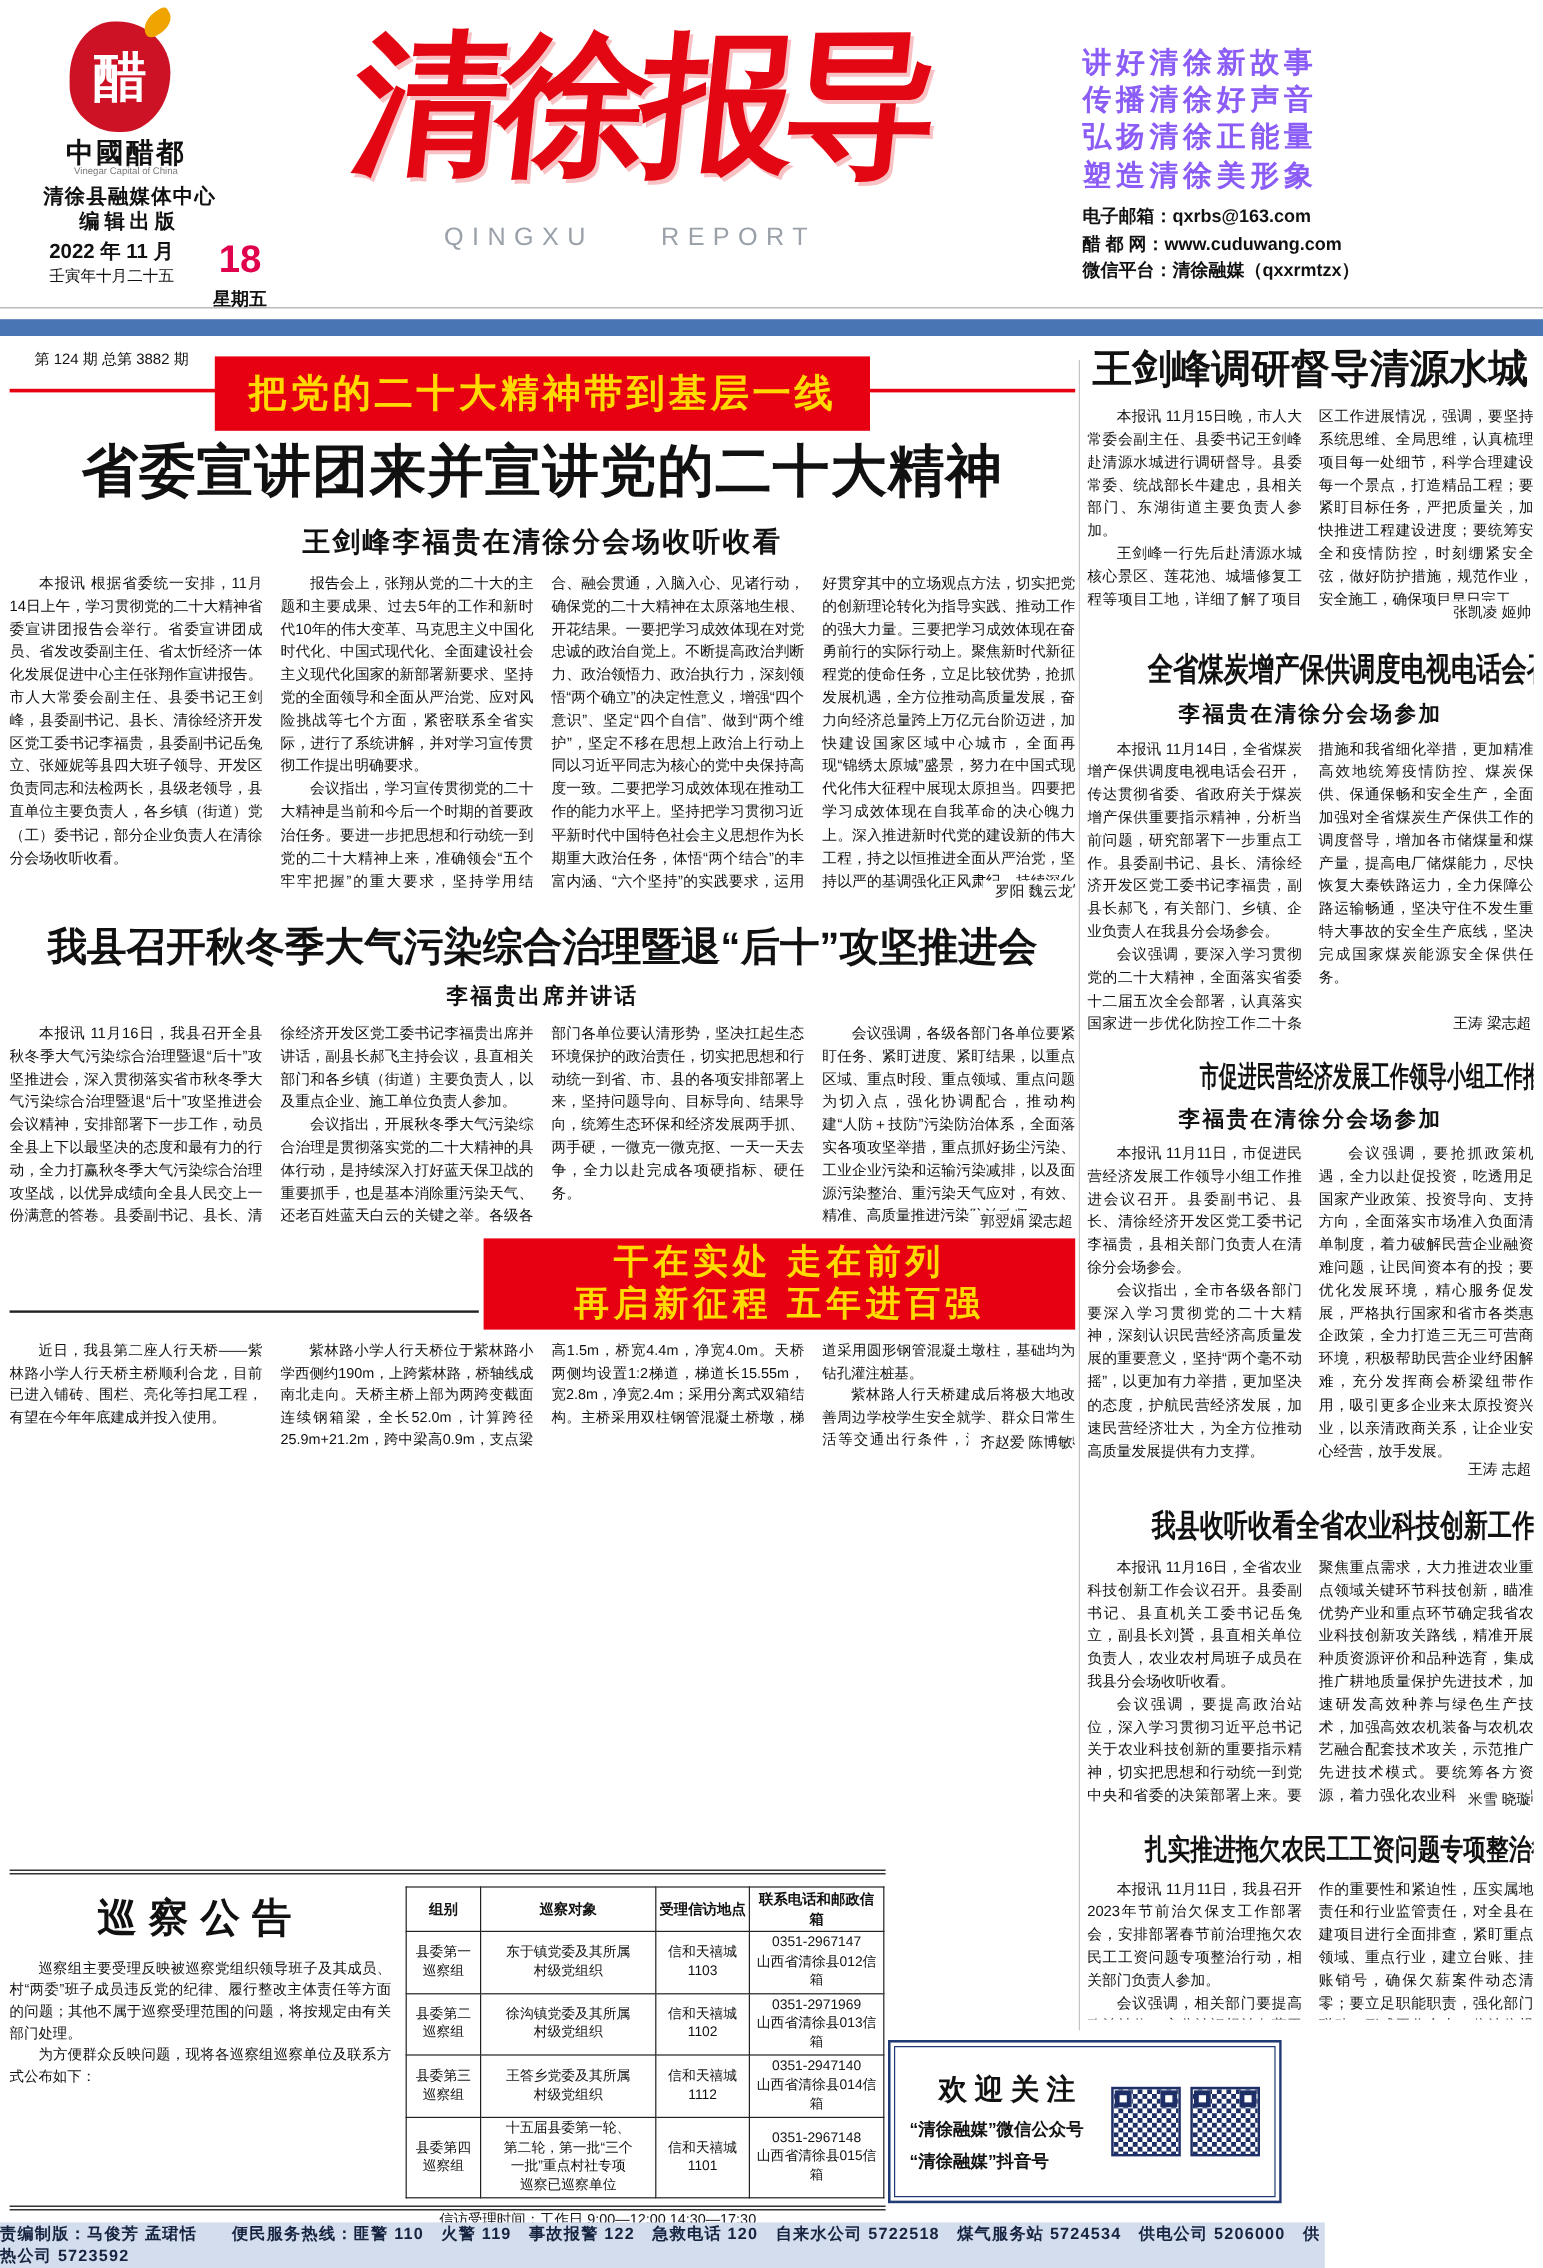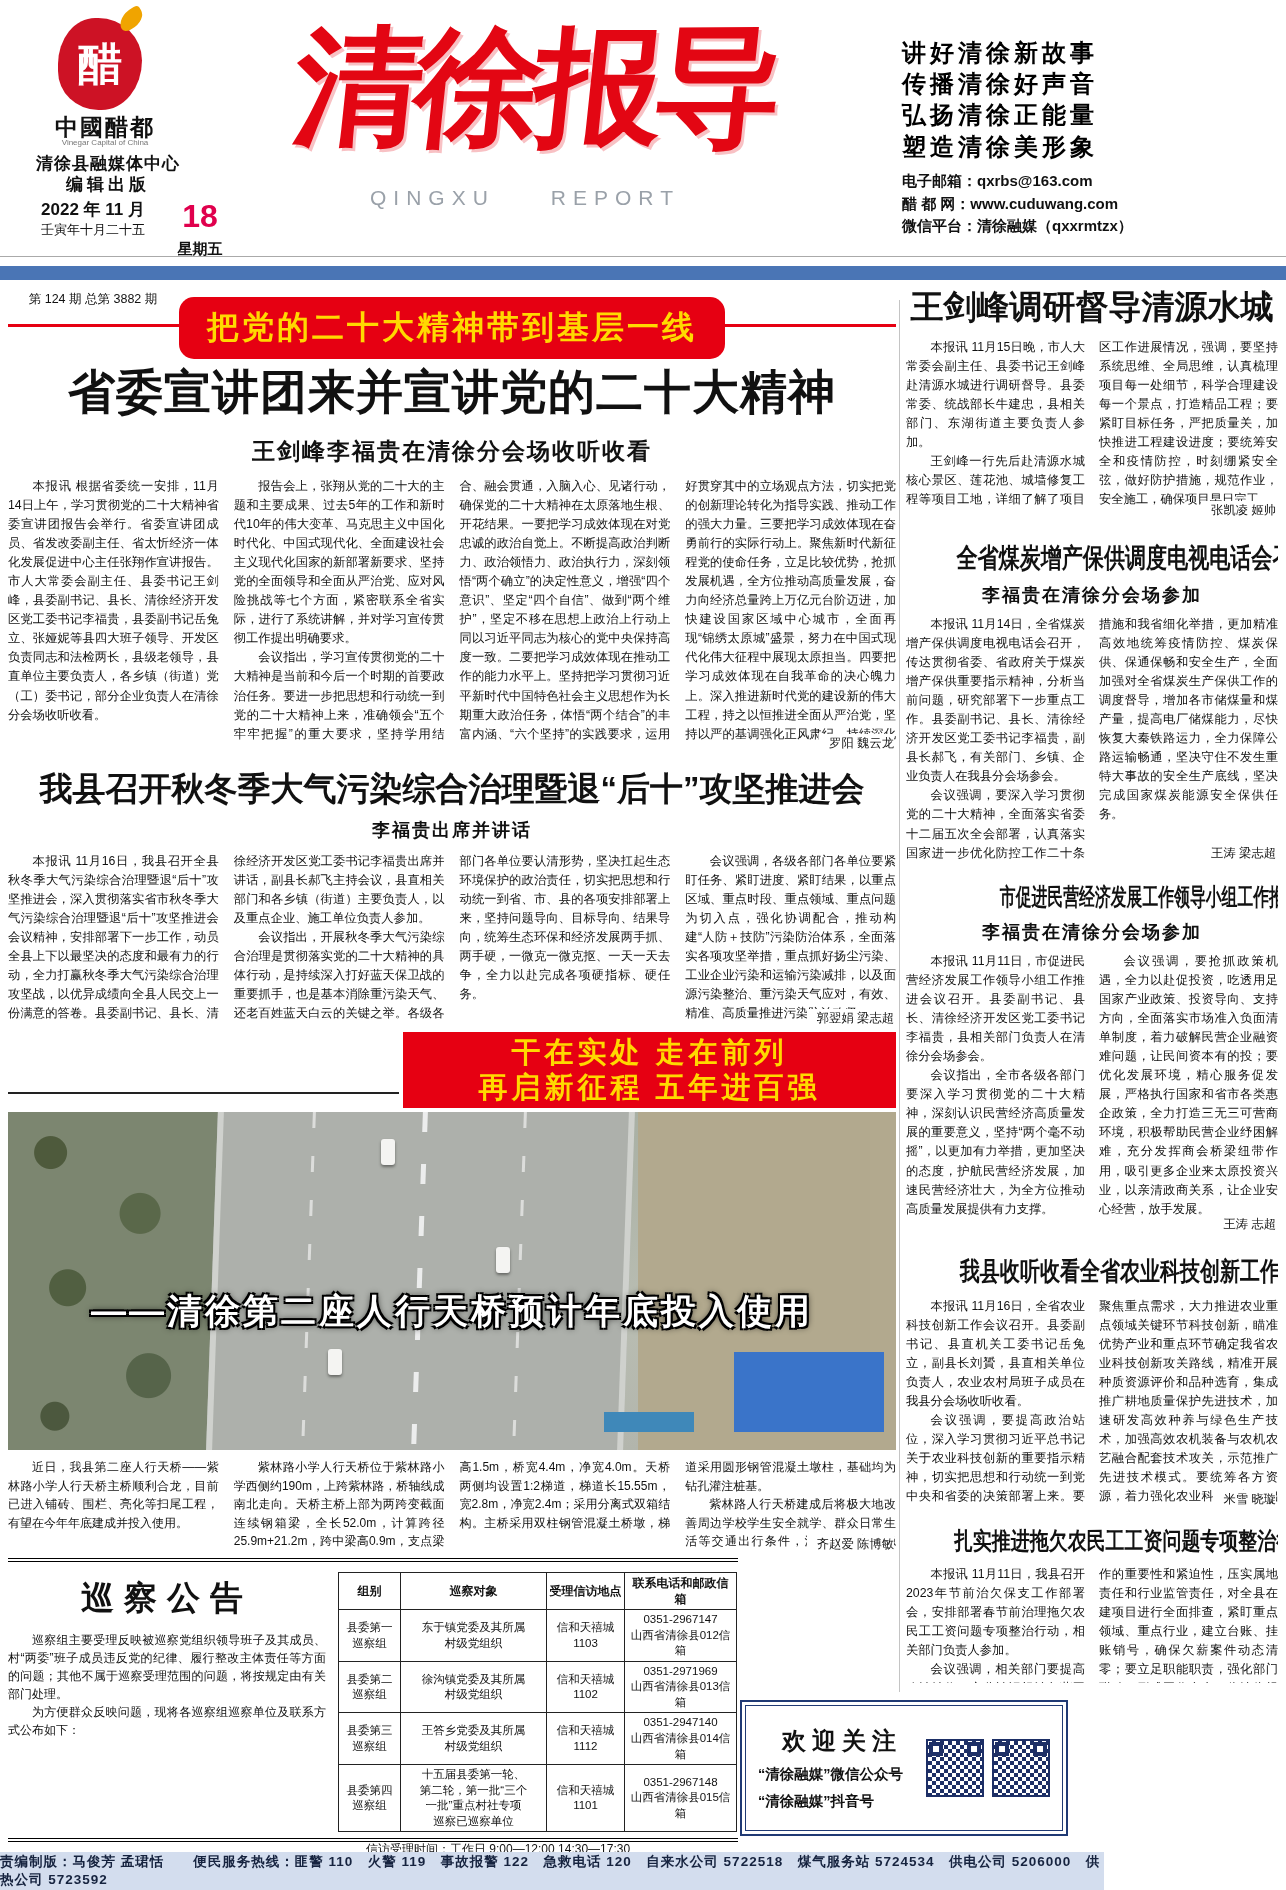--- a/index.html
+++ b/index.html
@@ -17,35 +17,35 @@
   .seal-sub { position:absolute; left:30px; top:138px; width:150px; text-align:center; font-size:8px; color:#777; }
   .pub1 { position:absolute; left:18px; top:152px; width:180px; text-align:center; font-size:17px; font-weight:bold; letter-spacing:1px; }
   .pub2 { position:absolute; left:18px; top:173px; width:180px; text-align:center; font-size:17px; font-weight:bold; letter-spacing:4px; }
   .m-date { position:absolute; left:18px; top:198px; width:150px; text-align:center; font-size:17px; font-weight:bold; }
   .m-lunar { position:absolute; left:18px; top:221px; width:150px; text-align:center; font-size:13px; font-family:"Liberation Serif",serif; }
   .m-issue { position:absolute; left:10px; top:243px; width:166px; text-align:center; font-size:12.5px;margin-top:48px; }
   .m-pageno { position:absolute; left:172px; top:198px; width:56px; text-align:center; font-size:32px; font-weight:900; color:#e0004d; }
   .m-weekday { position:absolute; left:172px; top:240px; width:56px; text-align:center; font-size:15px; font-weight:bold; }
   .m-title { position:absolute; left:295px; top:2px; width:480px; height:178px; color:#e30613; font-family:"DejaVu Serif","Liberation Serif",serif; font-weight:bold; font-size:128px; letter-spacing:-8px; transform:skewX(-6deg); white-space:nowrap; text-shadow:3px 3px 0 rgba(227,6,19,.25); }
   .m-title-en { position:absolute; left:370px; top:186px; width:310px; display:flex; justify-content:space-between; color:#9aa1a9; font-size:21px; letter-spacing:7px; }
-  .slogans { position:absolute; left:902px; top:38px; width:250px; color:#000000; font-family:"Liberation Serif",serif; font-weight:bold; font-size:24px; line-height:1.3; }
+  .slogans { position:absolute; left:902px; top:38px; width:250px; color:#8b5cf6; font-family:"Liberation Serif",serif; font-weight:bold; font-size:24px; line-height:1.3; }
   .slogans .line { letter-spacing:4px; white-space:nowrap; }
   .contacts { position:absolute; left:902px; top:170px; width:300px; font-size:15px; font-weight:bold; line-height:1.5; }
   .grayline { position:absolute; left:0; top:256px; width:1286px; height:1px; background:#aaa; }
   .bluebar { position:absolute; left:0; top:266px; width:1286px; height:14px; background:#4a75b5; }
 
   
   .leftcol { position:absolute; left:8px; top:290px; width:888px; }
   .rightcol { position:absolute; left:906px; top:273px; width:372px; height:1410px; overflow:hidden; }
   .vdivider { position:absolute; left:899px; top:300px; width:1px; height:1392px; background:#c4c4c4; }
 
   
   .banner1-row { position:relative; text-align:center; margin-top:7px; height:58px; }
   .banner1-row::before { content:""; position:absolute; left:0; right:0; top:27px; border-top:3px solid #e60012; }
-  .banner1 { position:relative; display:inline-block; background:#e60012; color:#ffd900; font-size:32px; font-weight:900; letter-spacing:3px; padding:9px 28px;border-radius:15px; }
+  .banner1 { position:relative; display:inline-block; background:#e60012; color:#ffd900; font-size:32px; font-weight:900; letter-spacing:3px; padding:9px 28px; }
 
   .headline1 { margin-top:6px; text-align:center; font-size:47px; font-weight:900; letter-spacing:1px; white-space:nowrap; }
   .byline1 { margin-top:12px; text-align:center; font-size:23px; font-weight:bold; font-family:"Liberation Serif",serif; letter-spacing:2px; }
   .headline2 { margin-top:14px; text-align:center; font-size:33px; font-weight:900; white-space:nowrap; }
   .byline2 { margin-top:6px; text-align:center; font-size:18px; font-weight:bold; font-family:"Liberation Serif",serif; letter-spacing:2px; }
 
   .body-cols { position:relative; margin-top:10px; column-gap:15px; column-fill:auto; overflow:hidden; font-size:12.3px; line-height:1.55; text-align:justify; }
   .cols4 { column-count:4; }
   .body-cols p { text-indent:2em; }
   .sig { position:absolute; right:2px; bottom:0; background:#fff; padding-left:10px; font-size:12.3px; }
@@ -181,33 +181,20 @@
     </div>
 
     <div class="banner2-row">
       <div class="banner2-rule"></div>
       <div class="banner2">
         <span>干在实处 走在前列</span>
         <span>再启新征程 五年进百强</span>
       </div>
     </div>
 
-    <div class="photo">
-      <div class="ph-trees"></div>
-      <div class="ph-road">
-        <div class="ph-lane" style="left:22%;"></div>
-        <div class="ph-lane" style="left:74%;"></div>
-      </div>
-      <div class="ph-lot"></div>
-      <div class="ph-fence"></div>
-      <div class="ph-car" style="left:42%; top:8%;"></div>
-      <div class="ph-car" style="left:36%; top:70%;"></div>
-      <div class="ph-car" style="left:55%; top:40%;"></div>
-      <div class="ph-caption">——清徐第二座人行天桥预计年底投入使用</div>
-    </div>
 
     <div id="caption-body" class="body-cols cols4">
       <p>近日，我县第二座人行天桥——紫林路小学人行天桥主桥顺利合龙，目前已进入铺砖、围栏、亮化等扫尾工程，有望在今年年底建成并投入使用。</p>
         <p>紫林路小学人行天桥位于紫林路小学西侧约190m，上跨紫林路，桥轴线成南北走向。天桥主桥上部为两跨变截面连续钢箱梁，全长52.0m，计算跨径25.9m+21.2m，跨中梁高0.9m，支点梁高1.5m，桥宽4.4m，净宽4.0m。天桥两侧均设置1:2梯道，梯道长15.55m，宽2.8m，净宽2.4m；采用分离式双箱结构。主桥采用双柱钢管混凝土桥墩，梯道采用圆形钢管混凝土墩柱，基础均为钻孔灌注桩基。</p>
         <p>紫林路人行天桥建成后将极大地改善周边学校学生安全就学、群众日常生活等交通出行条件，消除交通安全隐患，成为学生的“安全桥”、家长的“放心桥”。</p>
         <span class="sig">齐赵爱 陈博敏</span>
     </div>
   </div>
 
   <div class="rightcol">

